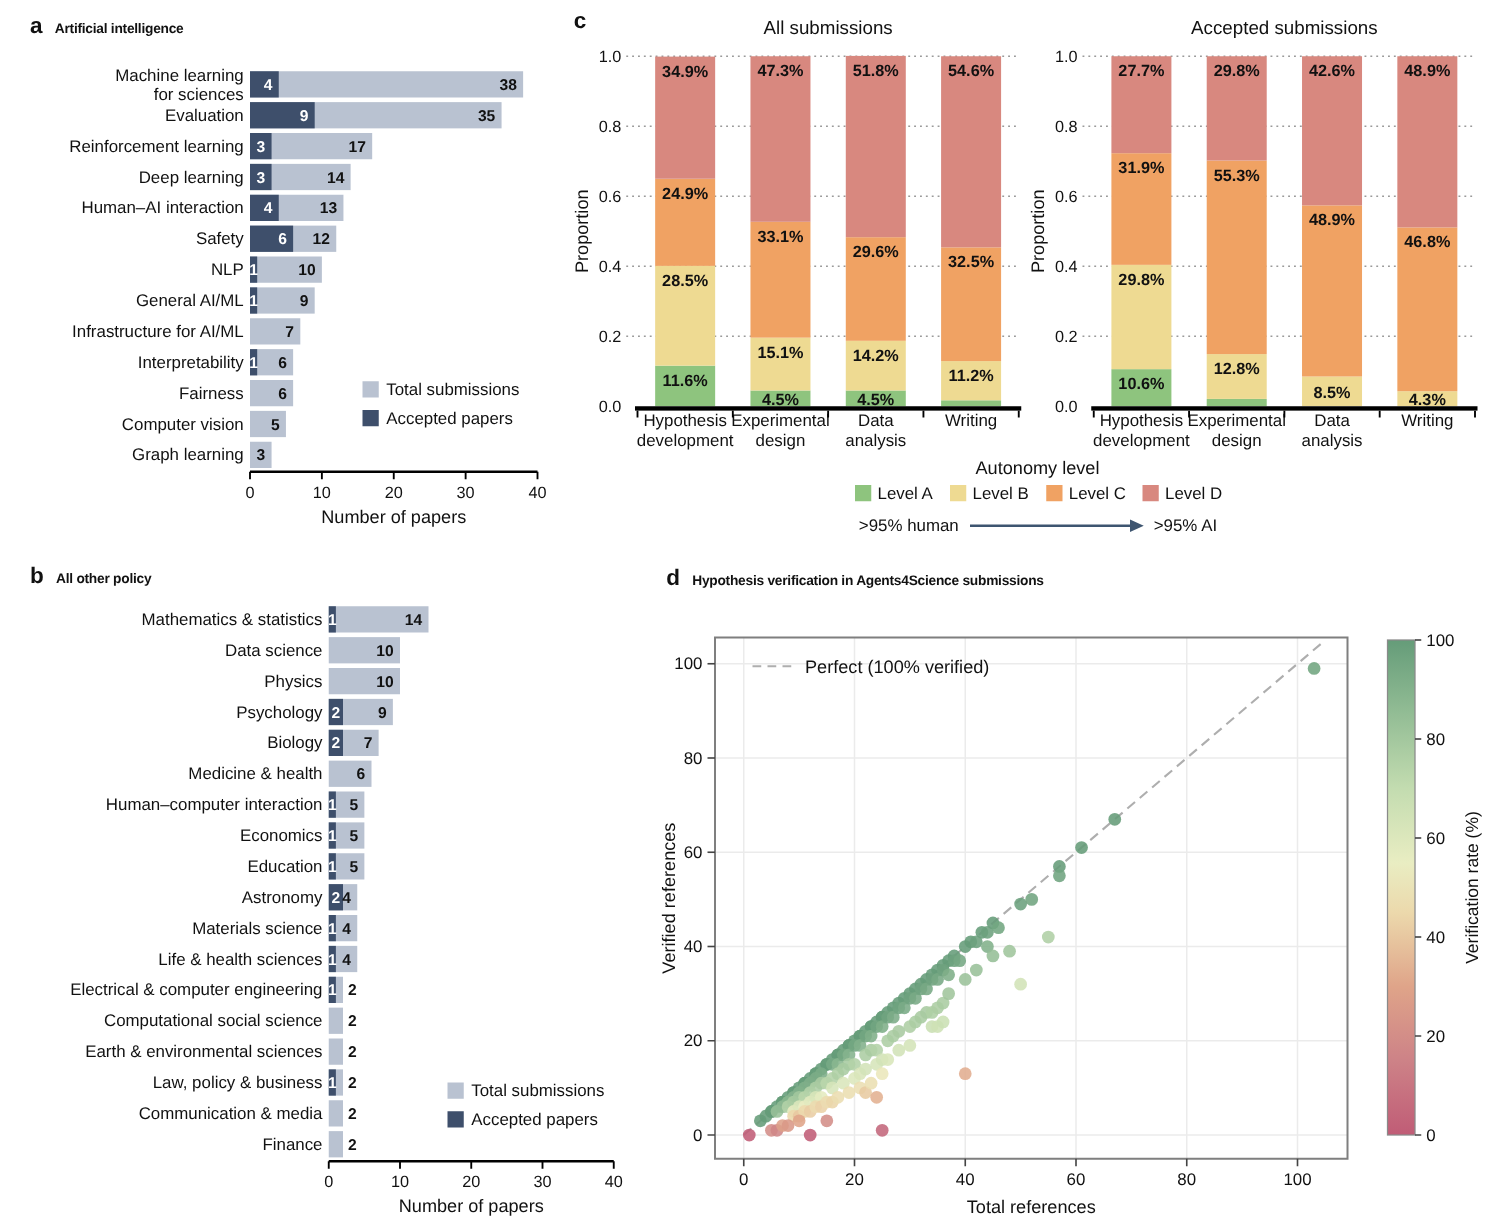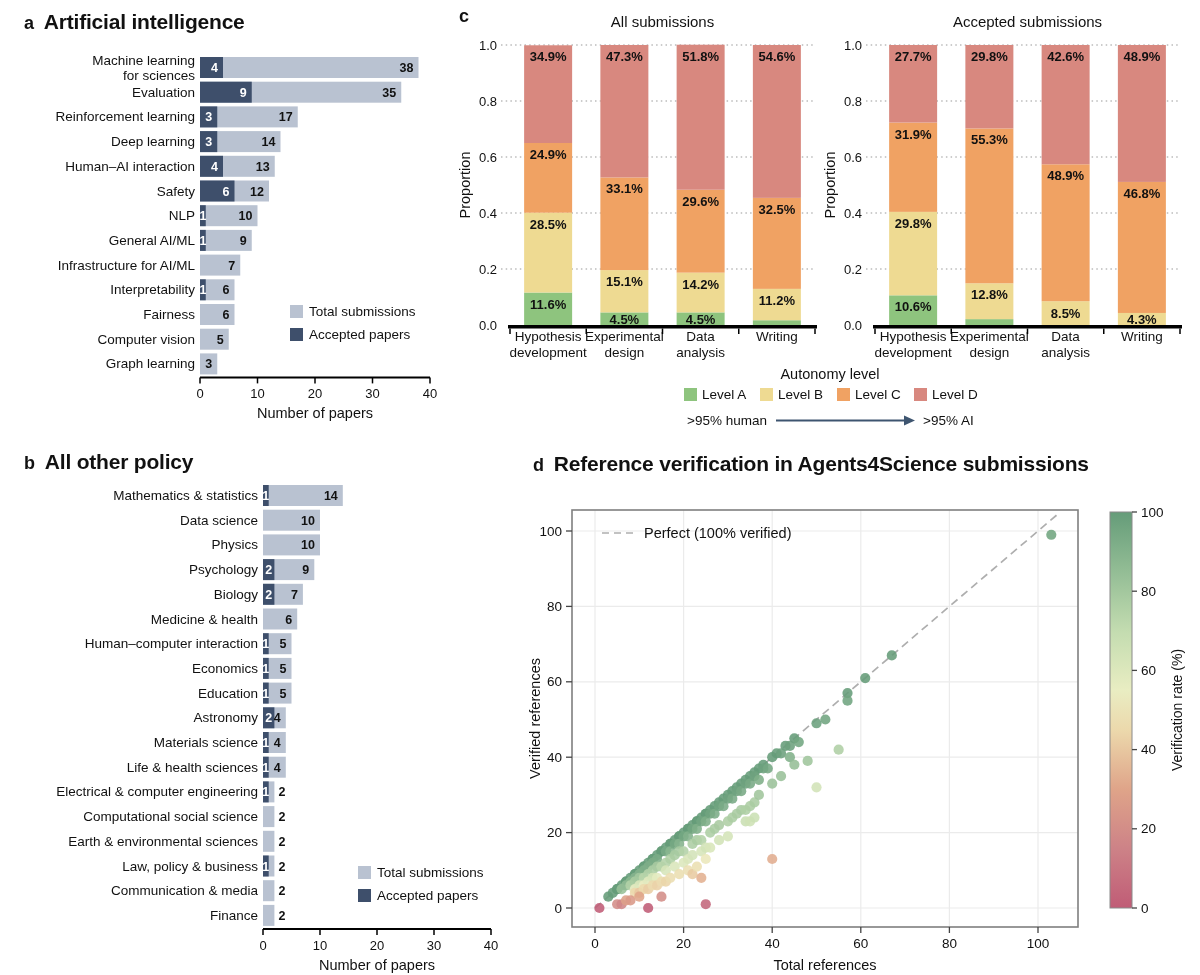--- a/index.html
+++ b/index.html
@@ -1,20 +1,20 @@
 <!DOCTYPE html>
 <html><head>
 <meta charset="utf-8">
 <style>
   html,body{margin:0;padding:0;background:#fff;}
   #fig{position:relative;width:1200px;height:975px;background:#fff;
        font-family:"Liberation Sans",sans-serif;color:#111;overflow:hidden;}
   .phead{position:absolute;display:inline-flex;align-items:baseline;gap:10px;white-space:nowrap;}
   .plabel{font-weight:700;font-size:18px;letter-spacing:-0.2px;}
-  .ptitle{font-weight:700;font-size:21px;letter-spacing:-0.2px;}
+  .ptitle{font-weight:700;font-size:11px;letter-spacing:-0.2px;}
   svg{position:absolute;overflow:visible;}
   svg text{font-family:"Liberation Sans",sans-serif;}
 </style>
 </head>
 <body>
 
 <div id="fig">
 
   <div class="phead" style="left:24px;top:10px">
     <span class="plabel">a</span>
@@ -324,21 +324,21 @@
       <rect x="459" y="388" width="13" height="13" fill="#d8887f"></rect>
       <text x="477" y="399" text-anchor="start" font-size="13.5" fill="#111" font-weight="400">Level D</text>
       <text x="312" y="425" text-anchor="end" font-size="13.5" fill="#111" font-weight="400">&gt;95% human</text>
       <line x1="321" y1="420.5" x2="449" y2="420.5" stroke="#3e5570" stroke-width="2"></line>
       <polygon points="449,415.5 460,420.5 449,425.5" fill="#3e5570"></polygon>
       <text x="468" y="425" text-anchor="start" font-size="13.5" fill="#111" font-weight="400">&gt;95% AI</text>
     </svg>
 
   <div class="phead" style="left:533px;top:452px">
     <span class="plabel">d</span>
-    <span class="ptitle">Reference verification in Agents4Science submissions</span>
+    <span class="ptitle">Hypothesis verification in Agents4Science submissions</span>
   </div>
   <svg id="svg-d" width="670" height="530" style="left:530px;top:445px">
       <g>
         <line x1="65" y1="65" x2="65" y2="482" stroke="#ebebeb" stroke-width="1.2"></line>
         <line x1="153.6" y1="65" x2="153.6" y2="482" stroke="#ebebeb" stroke-width="1.2"></line>
         <line x1="242.2" y1="65" x2="242.2" y2="482" stroke="#ebebeb" stroke-width="1.2"></line>
         <line x1="330.79999999999995" y1="65" x2="330.79999999999995" y2="482" stroke="#ebebeb" stroke-width="1.2"></line>
         <line x1="419.4" y1="65" x2="419.4" y2="482" stroke="#ebebeb" stroke-width="1.2"></line>
         <line x1="508" y1="65" x2="508" y2="482" stroke="#ebebeb" stroke-width="1.2"></line>
         <line x1="42" y1="463" x2="548" y2="463" stroke="#ebebeb" stroke-width="1.2"></line>

